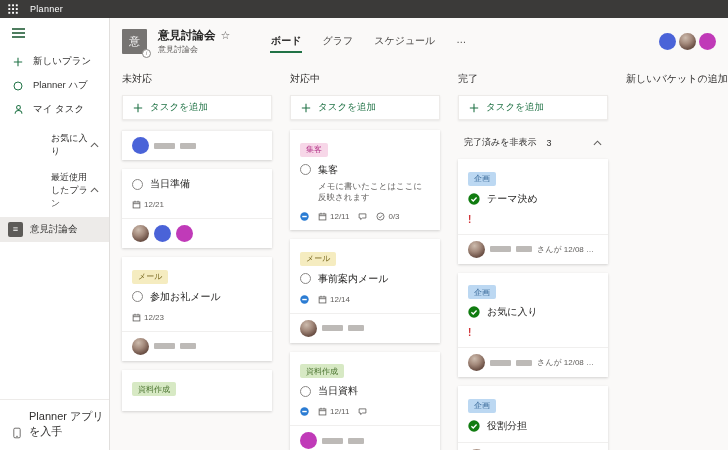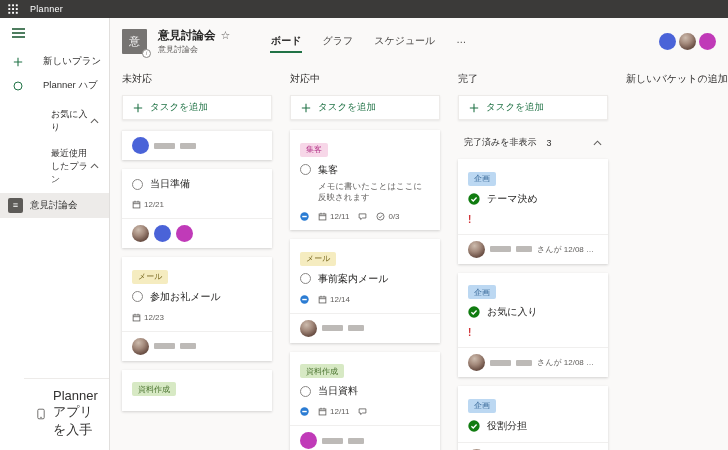--- a/index.html
+++ b/index.html
@@ -13,32 +13,32 @@
   .topbar { position:absolute; top:0; left:0; right:0; height:18px; background:#3b3a39;
     display:flex; align-items:center; z-index:10; }
   .waffle { width:20px; height:18px; display:flex; align-items:center; justify-content:center; margin-left:3px; cursor:pointer; }
   .appname { color:#fff; font-size:9px; margin-left:7px; letter-spacing:.3px; }
   
   .sidebar { position:absolute; top:18px; left:0; bottom:0; width:110px; background:#fff;
     border-right:1px solid #e1dfdd; }
   .hamburger { padding:10px 0 0 12px; cursor:pointer; }
   .hamburger i { display:block; width:13px; height:1.6px; background:#4e7d5f; margin-bottom:2.6px; }
   #side-nav { margin-top:12px; }
-  .nav-item { display:flex; align-items:center; gap:19px; padding:5.5px 0 5.5px 12px;
+  .nav-item { display:flex; align-items:center; gap:9px; padding:5.5px 0 5.5px 12px;
     font-size:9.5px; color:#323130; cursor:pointer; }
   .ni-icon { width:12px; height:12px; color:#217346; display:flex; align-items:center; justify-content:center; }
   .section-h { display:flex; align-items:center; padding:10px 10px 3px 7px; font-size:9px; color:#323130; cursor:pointer;margin-left:44px; }
   .section-h .chev { margin-left:auto; }
   .plan-item { display:flex; align-items:center; gap:7px; padding:5px 0 5px 8px;
     background:#edebe9; font-size:9.5px; color:#323130; margin-top:4px; cursor:pointer; }
   .pi-icon { width:15px; height:15px; background:#5d5b58; border-radius:2px; color:#fff;
     display:flex; align-items:center; justify-content:center; font-size:9px; flex:none; }
   .side-footer { position:absolute; bottom:0; left:0; right:0; border-top:1px solid #edebe9;
-    padding:9px 4px 11px 13px; display:flex; align-items:center; gap:8px; font-size:13px;
-    color:#323130; cursor:pointer;margin-left:24px; }
+    padding:9px 4px 11px 13px; display:flex; align-items:flex-end; gap:8px; font-size:11px;
+    color:#323130; cursor:pointer; }
   .side-footer .ph { color:#605e5c; display:flex; }
   
   .main { position:absolute; left:110px; top:18px; right:0; bottom:0; background:#faf9f8; overflow:hidden; }
   .plan-header { height:46px; display:flex; align-items:center; padding:0 12px; }
   .plan-icon { width:25px; height:25px; background:#767472; color:#fff; display:flex; flex:none;
     align-items:center; justify-content:center; font-size:11px; position:relative; border-radius:1px; }
   .info-badge { position:absolute; right:-4px; bottom:-4px; width:9px; height:9px; border-radius:50%;
     background:#fff; border:1px solid #8a8886; color:#8a8886; font-size:6px; line-height:7px;
     text-align:center; font-style:italic; }
   .titles { margin-left:11px; min-width:86px; }
@@ -120,20 +120,29 @@
         <span>新しいプラン</span>
       </div>
       <div class="nav-item">
         <span class="ni-icon">
           <svg width="10" height="10" viewBox="0 0 12 12">
             <circle cx="6" cy="6" r="4.8" fill="none" stroke="currentColor" stroke-width="1.2"></circle>
           </svg>
         </span>
         <span>Planner ハブ</span>
       </div>
+      <div class="nav-item">
+        <span class="ni-icon">
+          <svg width="11" height="11" viewBox="0 0 12 12">
+            <circle cx="6" cy="3.8" r="2.1" fill="none" stroke="currentColor" stroke-width="1.1"></circle>
+            <path d="M2.3 10.6c0-2.1 1.6-3.4 3.7-3.4s3.7 1.3 3.7 3.4" fill="none" stroke="currentColor" stroke-width="1.1"></path>
+          </svg>
+        </span>
+        <span>マイ タスク</span>
+      </div>
     </div>
   <div id="side-sections">
       <div class="section-h">
         <span>お気に入り</span>
         <span class="chev"><svg width="9" height="6" viewBox="0 0 10 6">
             <path d="M1 5 5 1 9 5" fill="none" stroke="#605e5c" stroke-width="1.2"></path>
           </svg></span>
       </div>
       <div class="section-h">
         <span>最近使用したプラン</span>

